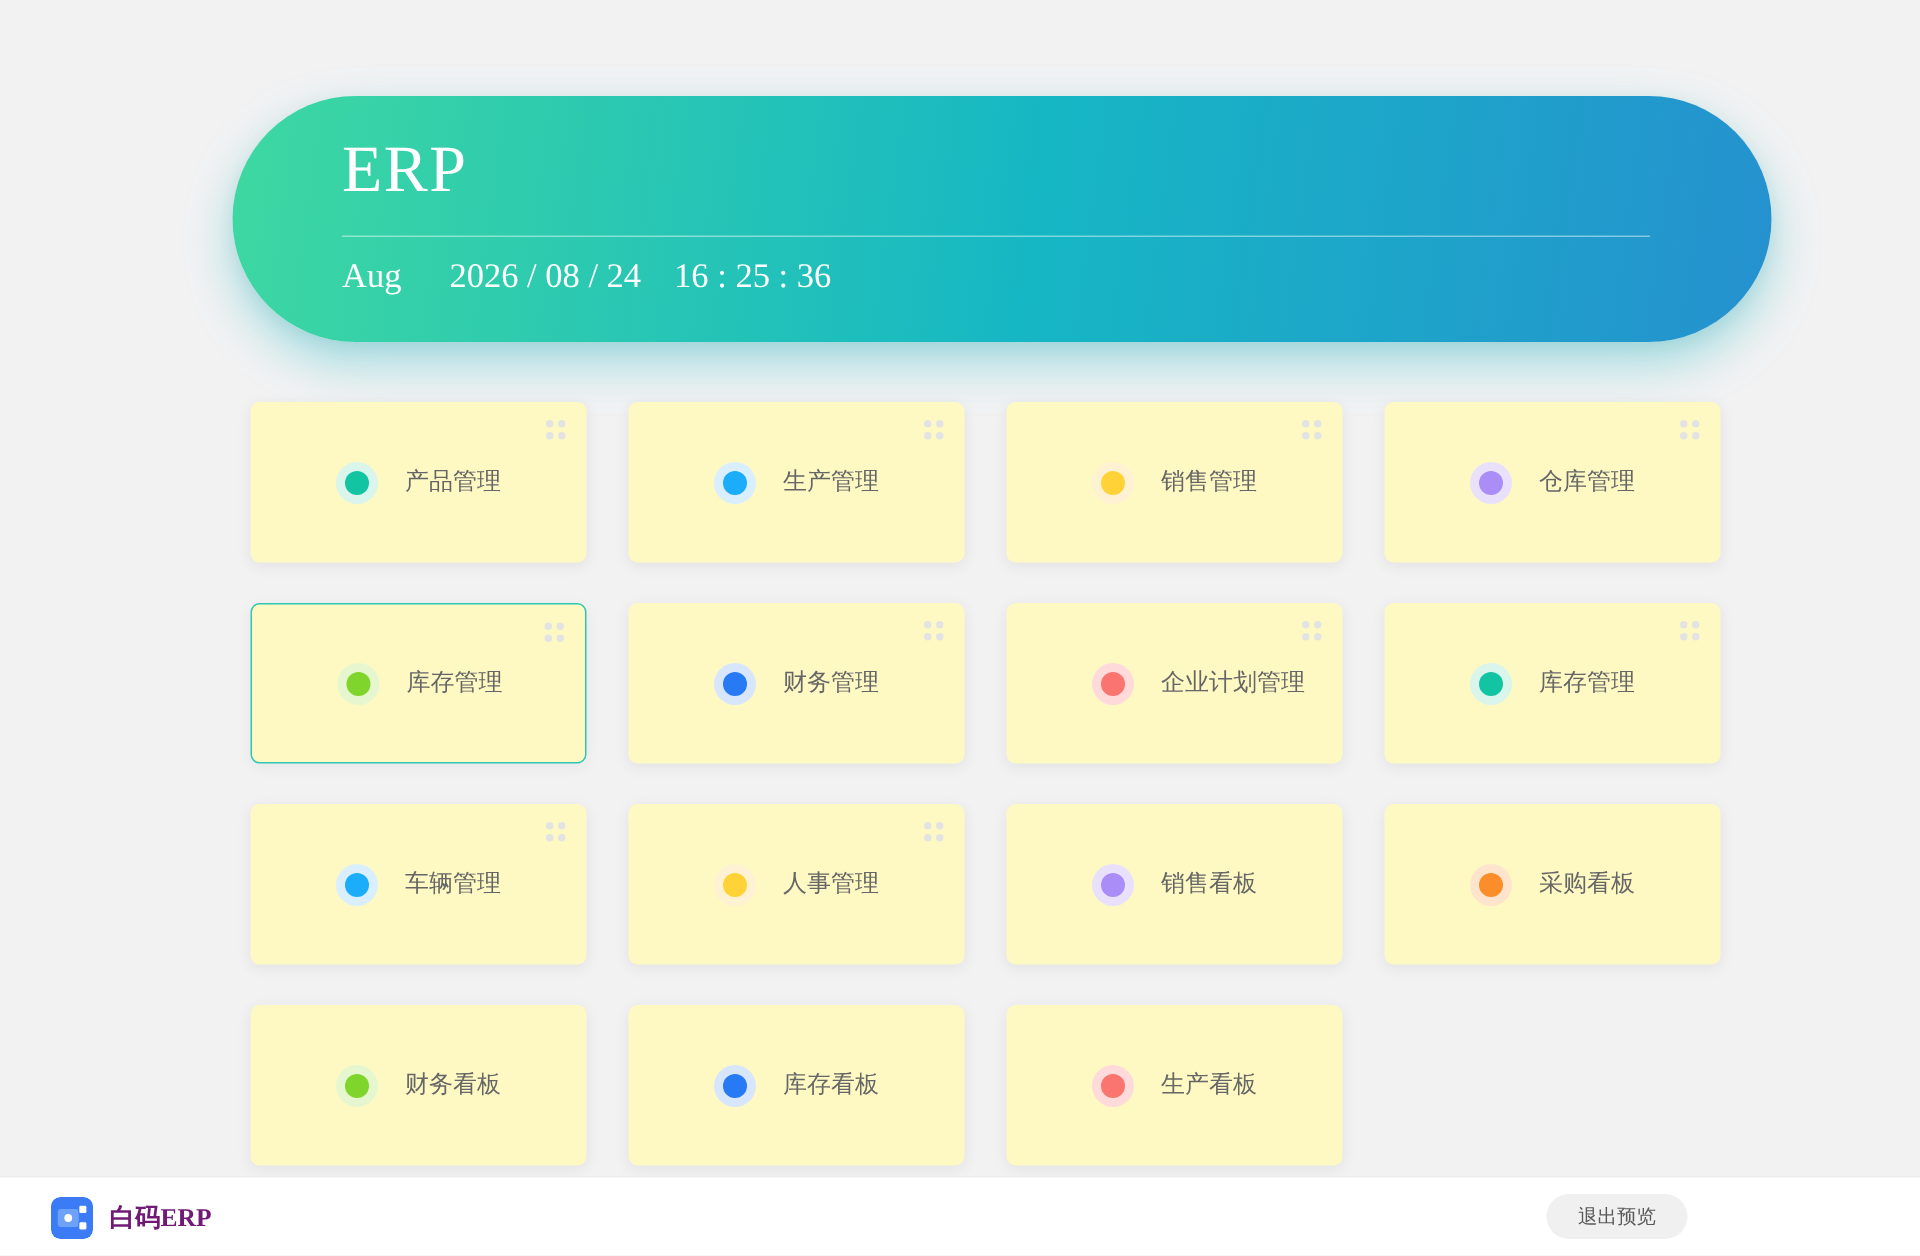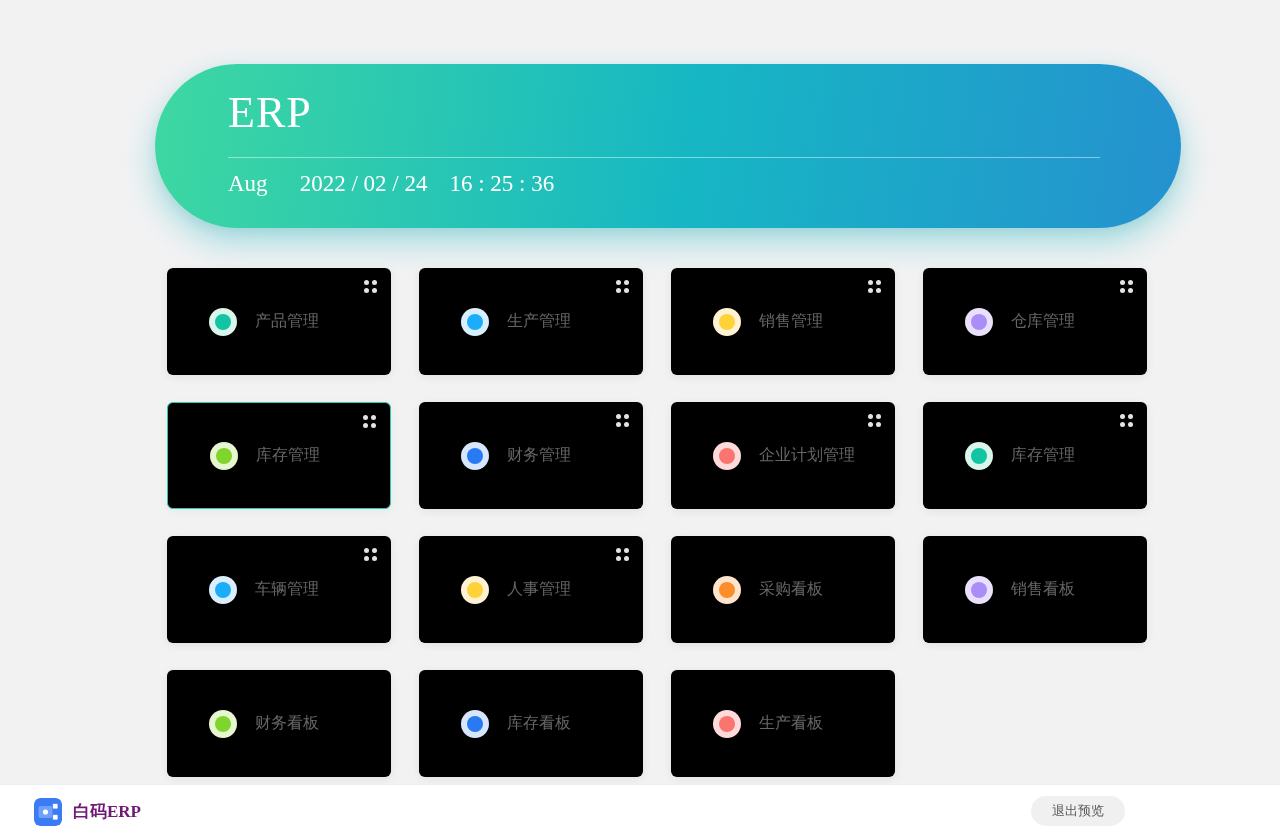--- a/index.html
+++ b/index.html
@@ -49,26 +49,26 @@
     position: absolute;
     left: 167px; top: 268px;
     display: grid;
     grid-template-columns: repeat(4, 224px);
     grid-auto-rows: 107px;
     column-gap: 28px;
     row-gap: 27px;
   }
   .card {
     position: relative;
-    background: #000000;
+    background: #fef9c3;
     border-radius: 6px;
     box-shadow: 0 2px 10px rgba(0,0,0,0.07);
     display: flex;
     align-items: center;
-    padding-left: 42px;
+    padding-left: 57px;
     box-sizing: border-box;
     cursor: pointer;
   }
   .card.selected {
     border: 1px solid #2fc6b3;
     box-shadow: 0 2px 10px rgba(0,0,0,0.05);
   }
   .halo {
     width: 28px; height: 28px;
     border-radius: 50%;
@@ -137,21 +137,21 @@
 <body style="background: rgb(242, 242, 243);">
 
 <div class="page">
 
   <div class="banner" style="background: linear-gradient(98deg, rgb(62, 216, 161) 0%, rgb(22, 183, 196) 52%, rgb(37, 145, 207) 100%);">
     <div class="banner-inner">
       <div class="banner-title">ERP</div>
       <div class="banner-divider"></div>
       <div class="banner-date">
         <span class="banner-month">Aug</span>
-        <span class="banner-day">2022 / 02 / 24</span>
+        <span class="banner-day">2026 / 08 / 24</span>
         <span class="banner-time">16 : 25 : 36</span>
       </div>
     </div>
   </div>
 
   <div class="grid" id="module-grid">
       <div class="card">
       <span class="halo" style="background: rgb(217, 245, 236);">
         <span class="dot" style="background: rgb(19, 196, 163);"></span>
       </span>
@@ -265,31 +265,31 @@
       </span>
       <span class="label">人事管理</span>
       <span class="handle">
         <i></i>
           <i></i>
           <i></i>
           <i></i>
       </span>
     </div>
       <div class="card">
+      <span class="halo" style="background: rgb(233, 225, 252);">
+        <span class="dot" style="background: rgb(170, 141, 246);"></span>
+      </span>
+      <span class="label">销售看板</span>
+
+    </div>
+      <div class="card">
       <span class="halo" style="background: rgb(254, 228, 204);">
         <span class="dot" style="background: rgb(251, 141, 42);"></span>
       </span>
       <span class="label">采购看板</span>
-
-    </div>
-      <div class="card">
-      <span class="halo" style="background: rgb(233, 225, 252);">
-        <span class="dot" style="background: rgb(170, 141, 246);"></span>
-      </span>
-      <span class="label">销售看板</span>
 
     </div>
       <div class="card">
       <span class="halo" style="background: rgb(230, 247, 207);">
         <span class="dot" style="background: rgb(128, 213, 44);"></span>
       </span>
       <span class="label">财务看板</span>
 
     </div>
       <div class="card">

